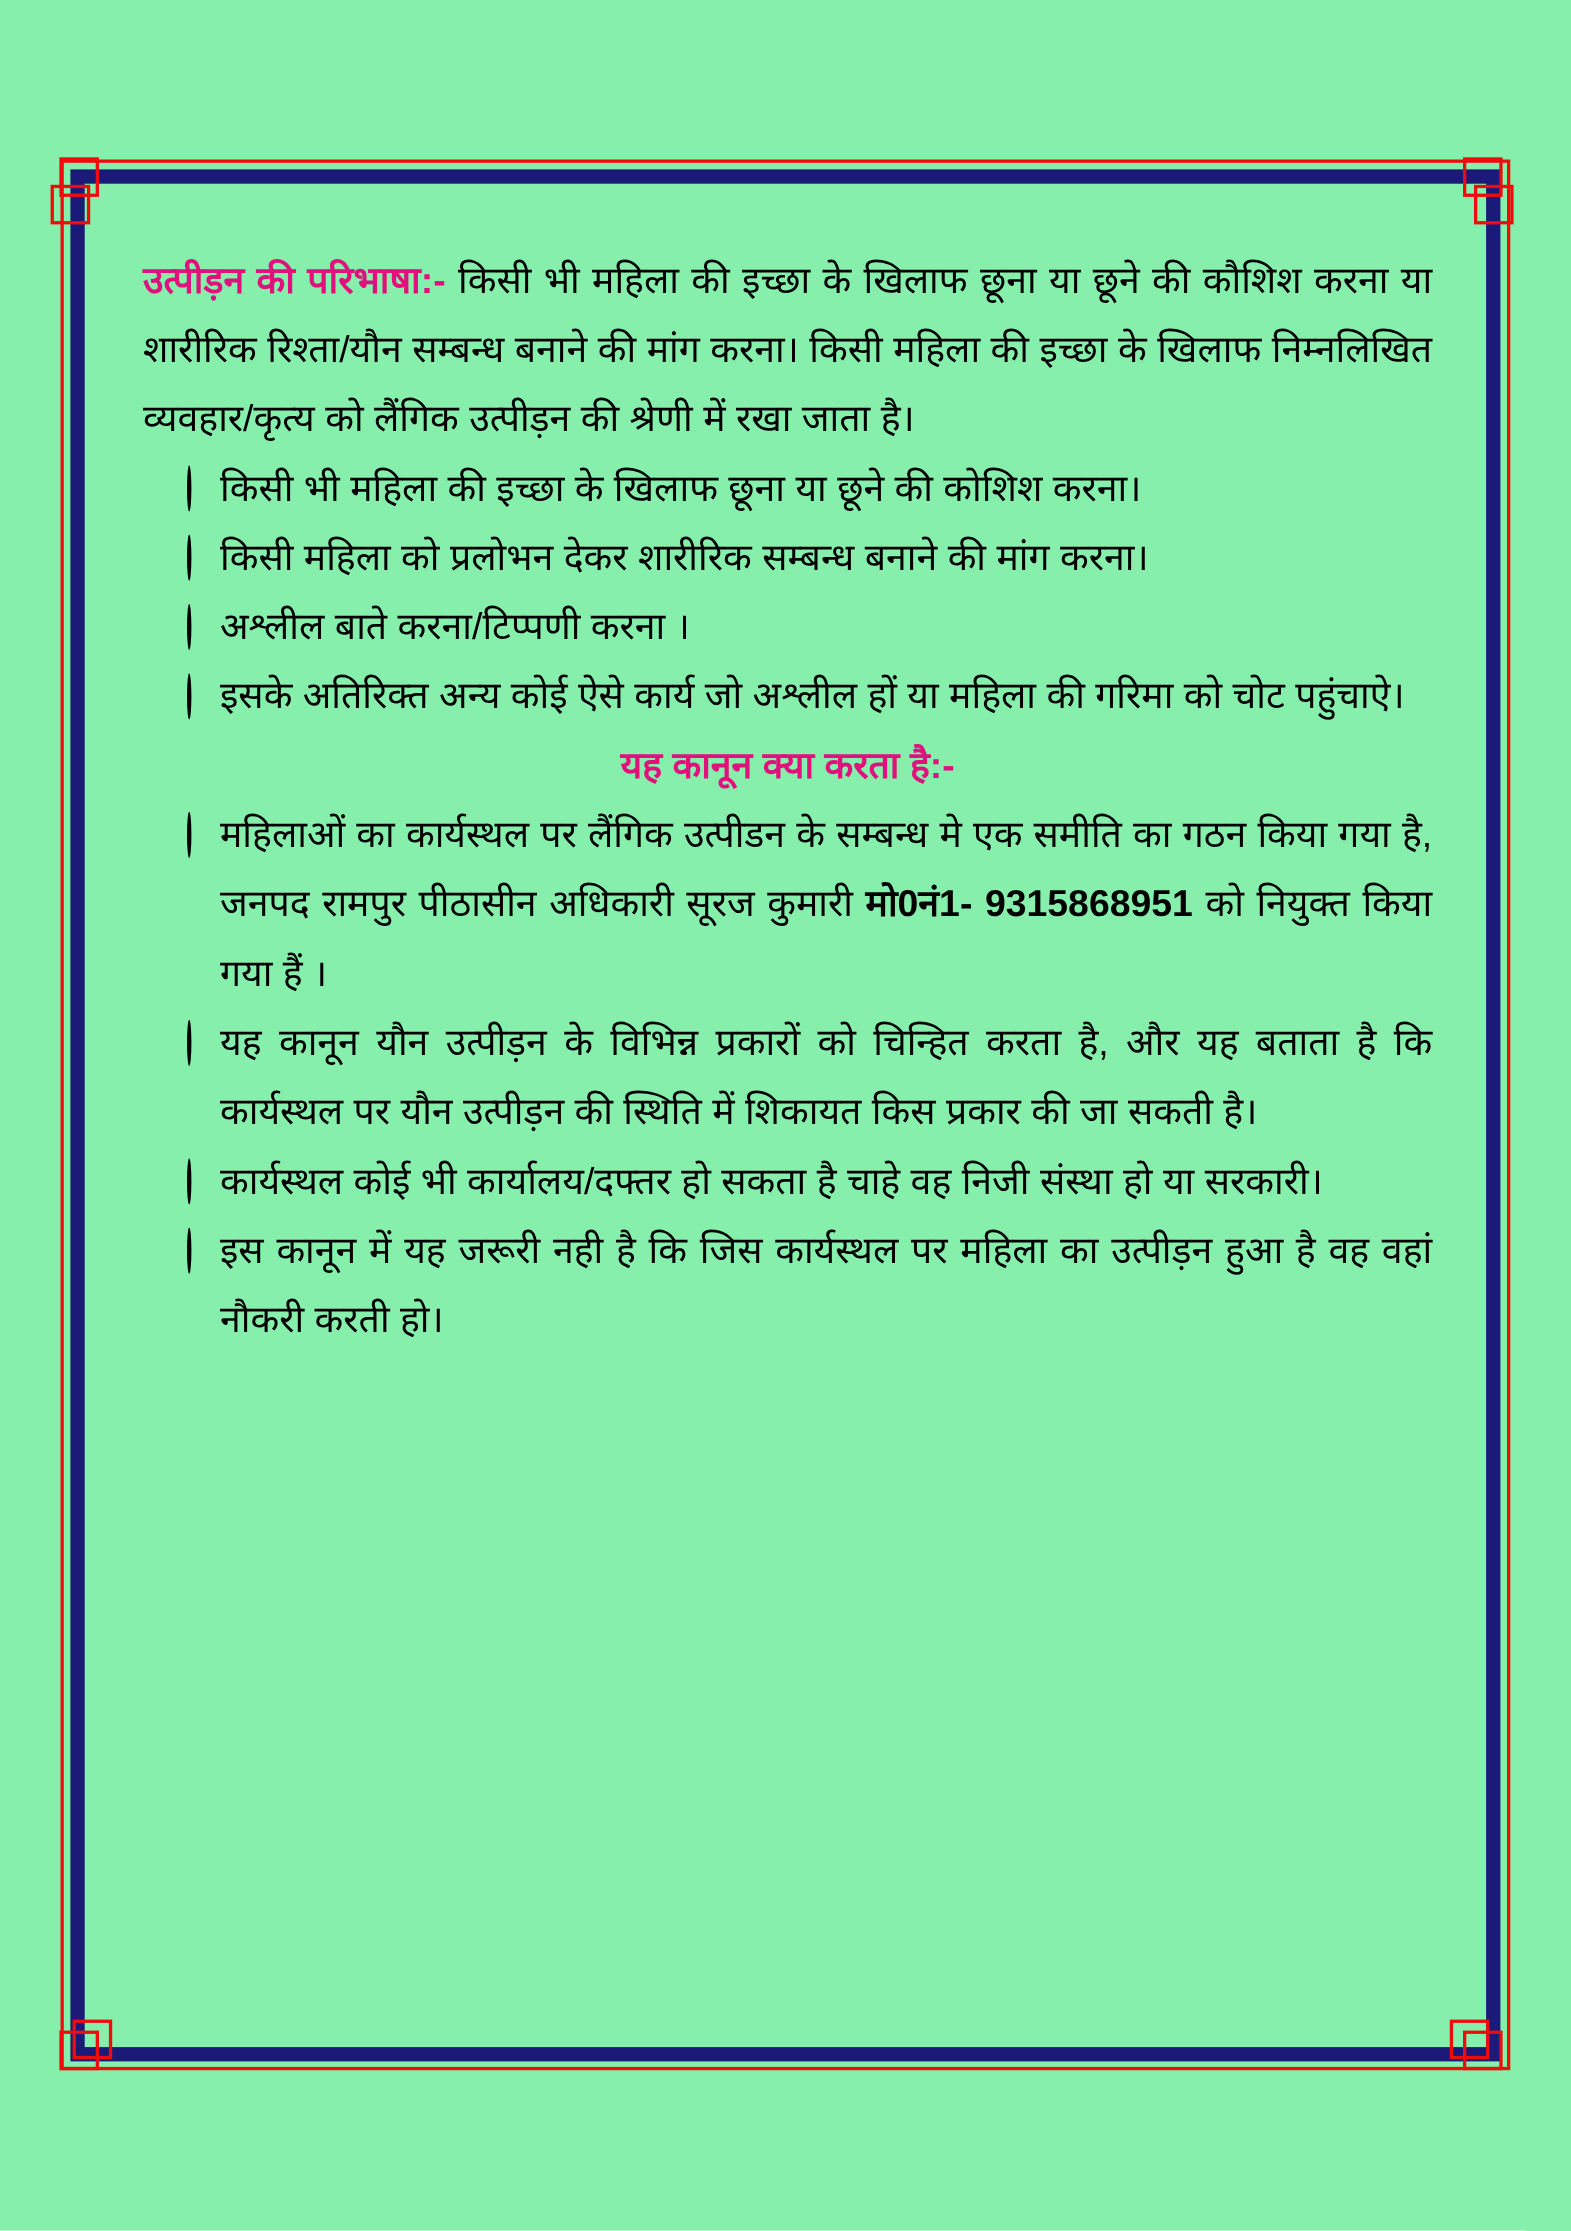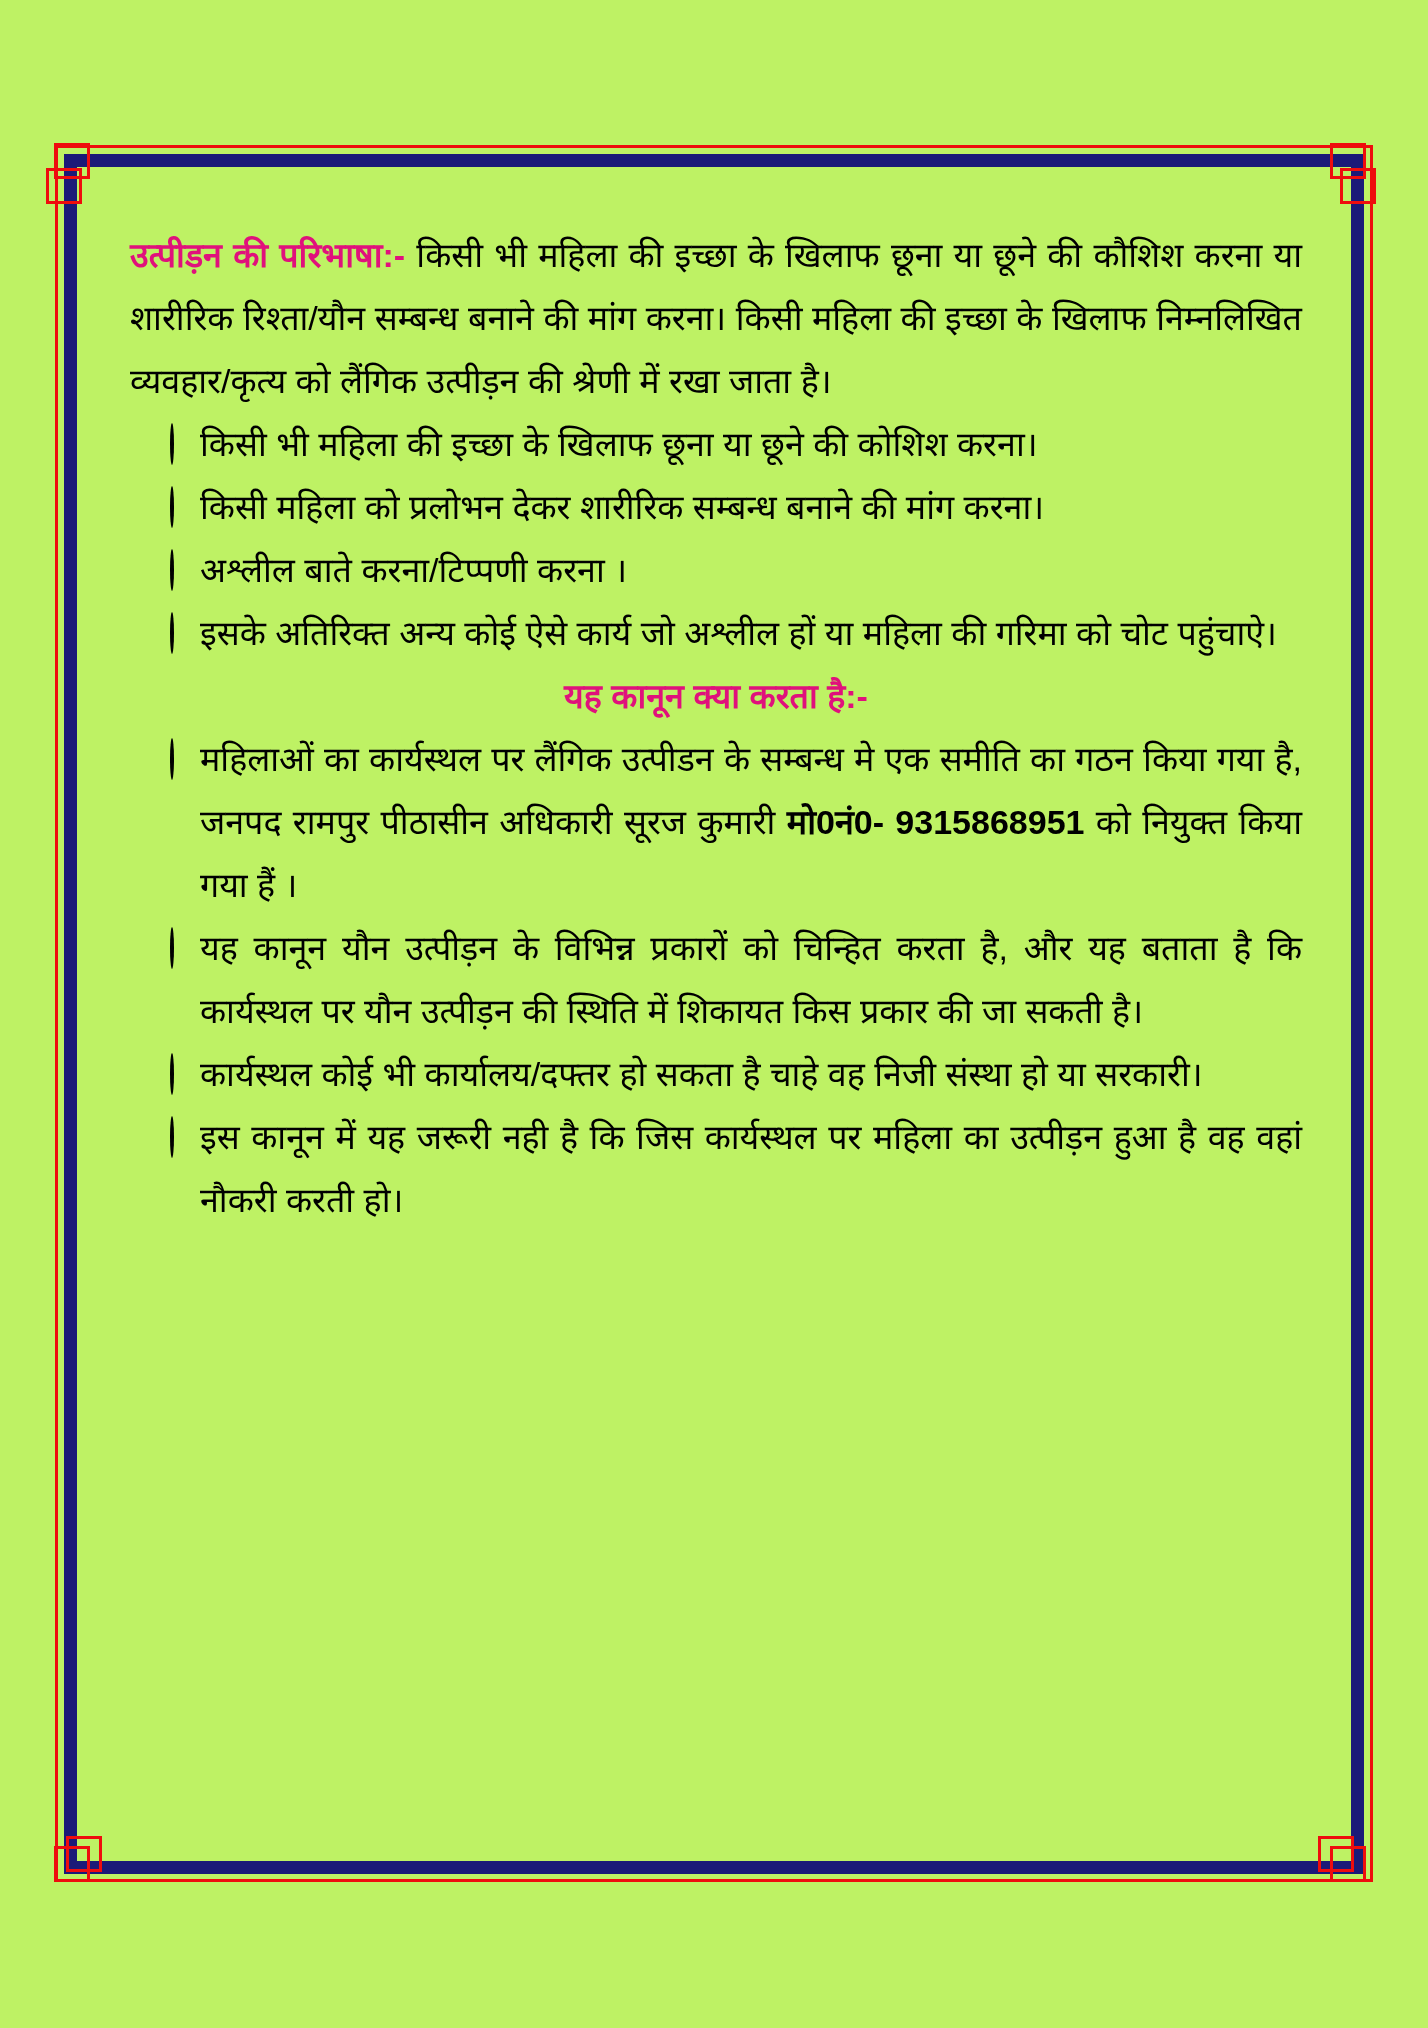--- a/index.html
+++ b/index.html
@@ -1,21 +1,21 @@
 <!DOCTYPE html>
 <html><head>
 <meta charset="utf-8">
 <style>
   * { box-sizing: border-box; }
   html, body { margin: 0; padding: 0; background: #ffffff; }
   .page {
     position: relative;
     width: 1428px;
     height: 2028px;
-    background: #bef264;
+    background: #86efac;
     overflow: hidden;
     font-family: "Liberation Sans", "DejaVu Sans", sans-serif;
     color: #000000;
   }
 
   
   .red-rect {
     position: absolute;
     left: 55px; top: 145px;
     width: 1318px; height: 1737px;
@@ -122,21 +122,21 @@
         <span class="marker"><span class="dot"></span></span>
         <span class="btext">इसके अतिरिक्त अन्य कोई ऐसे कार्य जो अश्लील हों या महिला की गरिमा को चोट पहुंचाऐ।</span>
       </li>
     </ul>
 
     <h2 class="sub-heading">यह कानून क्या करता है:-</h2>
 
     <ul class="bullets">
       <li>
         <span class="marker"><span class="dot"></span></span>
-        <span class="btext"><span>महिलाओं का कार्यस्थल पर लैंगिक उत्पीडन के सम्बन्ध मे एक समीति का गठन किया गया है, जनपद रामपुर पीठासीन अधिकारी सूरज कुमारी </span><span class="bold">मो0नं0- 9315868951</span><span> को नियुक्त किया गया हैं ।</span></span>
+        <span class="btext"><span>महिलाओं का कार्यस्थल पर लैंगिक उत्पीडन के सम्बन्ध मे एक समीति का गठन किया गया है, जनपद रामपुर पीठासीन अधिकारी सूरज कुमारी </span><span class="bold">मो0नं1- 9315868951</span><span> को नियुक्त किया गया हैं ।</span></span>
       </li>
       <li>
         <span class="marker"><span class="dot"></span></span>
         <span class="btext">यह कानून यौन उत्पीड़न के विभिन्न प्रकारों को चिन्हित करता है, और यह बताता है कि कार्यस्थल पर यौन उत्पीड़न की स्थिति में शिकायत किस प्रकार की जा सकती है।</span>
       </li>
       <li>
         <span class="marker"><span class="dot"></span></span>
         <span class="btext">कार्यस्थल कोई भी कार्यालय/दफ्तर हो सकता है चाहे वह निजी संस्था हो या सरकारी।</span>
       </li>
       <li>

